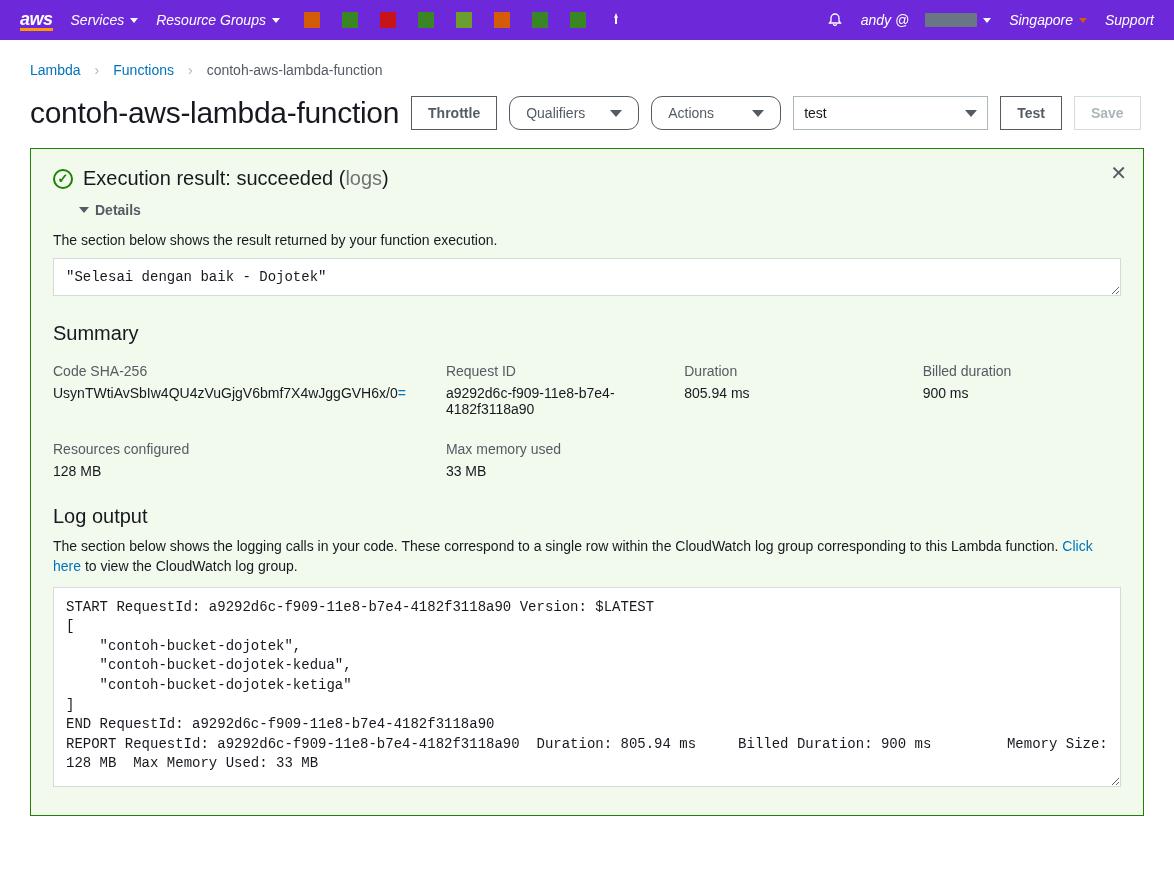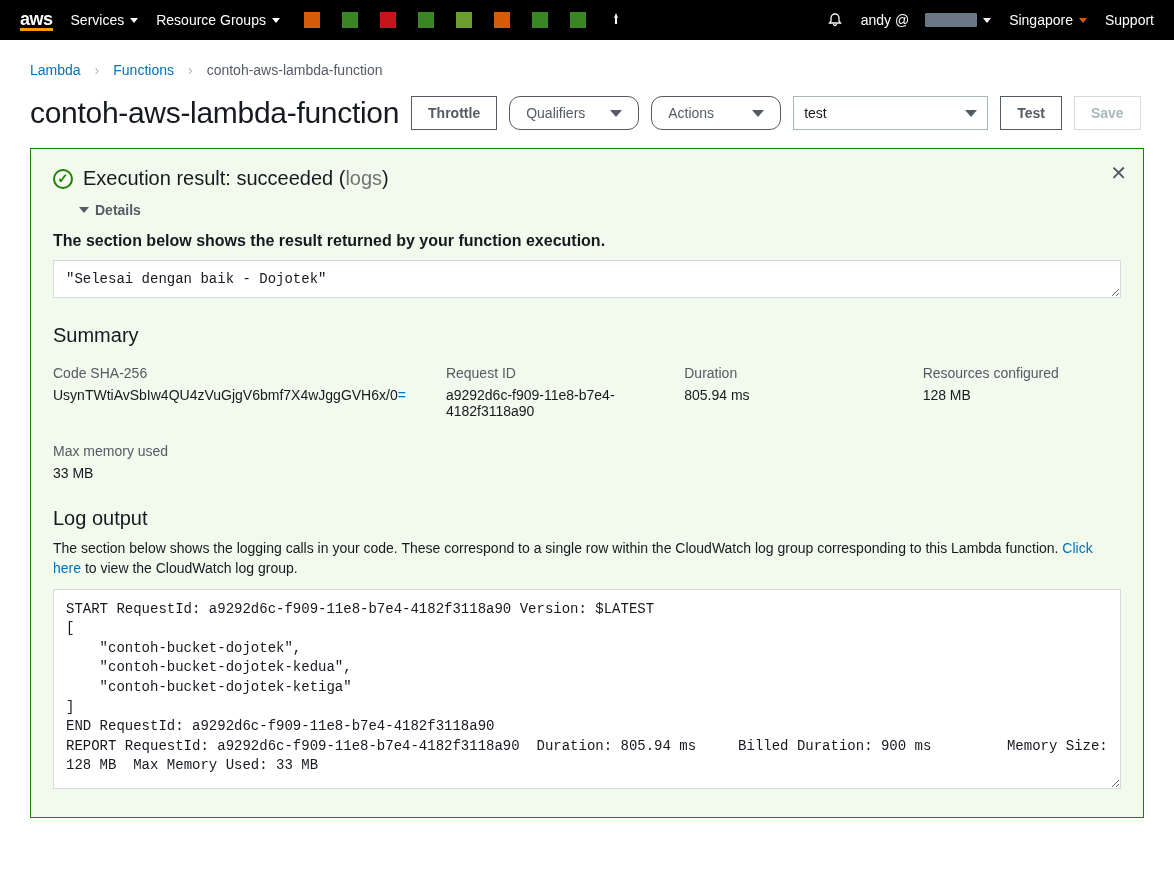--- a/index.html
+++ b/index.html
@@ -1,19 +1,19 @@
 <!DOCTYPE html>
 <html><head>
 <meta charset="utf-8">
 <style>
   * { box-sizing: border-box; margin: 0; padding: 0; }
   body { font-family: "Amazon Ember", "Helvetica Neue", Arial, sans-serif; font-size: 14px; color: #16191f; background: #fff; }
   
   
-  .topnav { background: #000000; color: #fff; height: 40px; display: flex; align-items: center; padding: 16px 20px; gap: 18px; font-size: 14px; }
+  .topnav { background: #6d28d9; color: #fff; height: 40px; display: flex; align-items: center; padding: 16px 20px; gap: 18px; font-size: 14px; font-style: italic; }
   .aws-logo { font-family: "Amazon Ember", Arial; font-size: 18px; font-weight: 700; letter-spacing: -0.5px; color: #fff; border-bottom: 3px solid #ff9900; padding-bottom: 0; line-height: 1; }
   .topnav .item { display: flex; align-items: center; gap: 6px; cursor: pointer; white-space: nowrap; }
   .caret-down { width: 0; height: 0; border-left: 4px solid transparent; border-right: 4px solid transparent; border-top: 5px solid #fff; }
   .caret-down.orange { border-top-color: #d45b07; }
   .topnav .icons { display: flex; gap: 22px; align-items: center; margin-left: 6px; }
   .svc-icon { width: 16px; height: 16px; }
   .topnav .right { margin-left: auto; display: flex; align-items: center; gap: 18px; }
   .user-mask { display: inline-block; width: 52px; height: 14px; background: #6a7684; border-radius: 1px; vertical-align: middle; }
   
   
@@ -36,21 +36,21 @@
   .btn.disabled { color: #aab7b8; border-color: #d5dbdb; cursor: default; }
   
   
   .panel { border: 1px solid #1d8102; background: #f2faee; margin-top: 18px; padding: 18px 22px 28px 22px; position: relative; }
   .panel-close { position: absolute; top: 14px; right: 16px; font-size: 20px; color: #545b64; cursor: pointer; line-height: 1; }
   .panel-header { display: flex; align-items: center; gap: 10px; font-size: 20px; color: #16191f; }
   .ok-icon { width: 20px; height: 20px; border: 2px solid #1d8102; border-radius: 50%; display: inline-flex; align-items: center; justify-content: center; color: #1d8102; font-size: 13px; font-weight: 700; }
   .panel-header a { color: #737373; text-decoration: none; }
   .details-toggle { margin: 12px 0 0 26px; display: flex; align-items: center; gap: 6px; color: #545b64; cursor: pointer; font-weight: 700; font-size: 14px; }
   .details-toggle .tri-s { width:0;height:0;border-left:5px solid transparent;border-right:5px solid transparent;border-top:6px solid #545b64;}
-  .section-text { margin: 14px 0 0 0; color: #16191f; font-size: 16px; font-weight: bold; }
+  .section-text { margin: 14px 0 0 0; color: #16191f; font-size: 14px; }
   .result-box, .log-box { background: #fff; border: 1px solid #d5dbdb; margin-top: 10px; padding: 10px 12px; font-family: "Courier New", monospace; font-size: 14px; color: #16191f; resize: both; overflow: auto; }
   .result-box { min-height: 34px; }
   .log-box { min-height: 200px; white-space: pre-wrap; line-height: 1.4; }
   
   .summary-title { font-size: 20px; margin-top: 26px; font-weight: 400; }
   .summary-grid { display: grid; grid-template-columns: 1fr 1fr 1fr 1fr; column-gap: 40px; row-gap: 24px; margin-top: 18px; }
   .summary-grid .lbl { color: #545b64; font-size: 14px; margin-bottom: 6px; }
   .summary-grid .val { color: #16191f; font-size: 14px; }
   .sha-eq { color: #0073bb; }
   
@@ -168,20 +168,24 @@
         </div>
       <div>
           <div class="lbl">Request ID</div>
           <div class="val">a9292d6c-f909-11e8-b7e4-4182f3118a90</div>
         </div>
       <div>
           <div class="lbl">Duration</div>
           <div class="val">805.94 ms</div>
         </div>
       <div>
+          <div class="lbl">Billed duration</div>
+          <div class="val">900 ms</div>
+        </div>
+      <div>
           <div class="lbl">Resources configured</div>
           <div class="val">128 MB</div>
         </div>
       <div>
           <div class="lbl">Max memory used</div>
           <div class="val">33 MB</div>
         </div>
     </div>
 
     <h2 class="section-subhead">Log output</h2>

